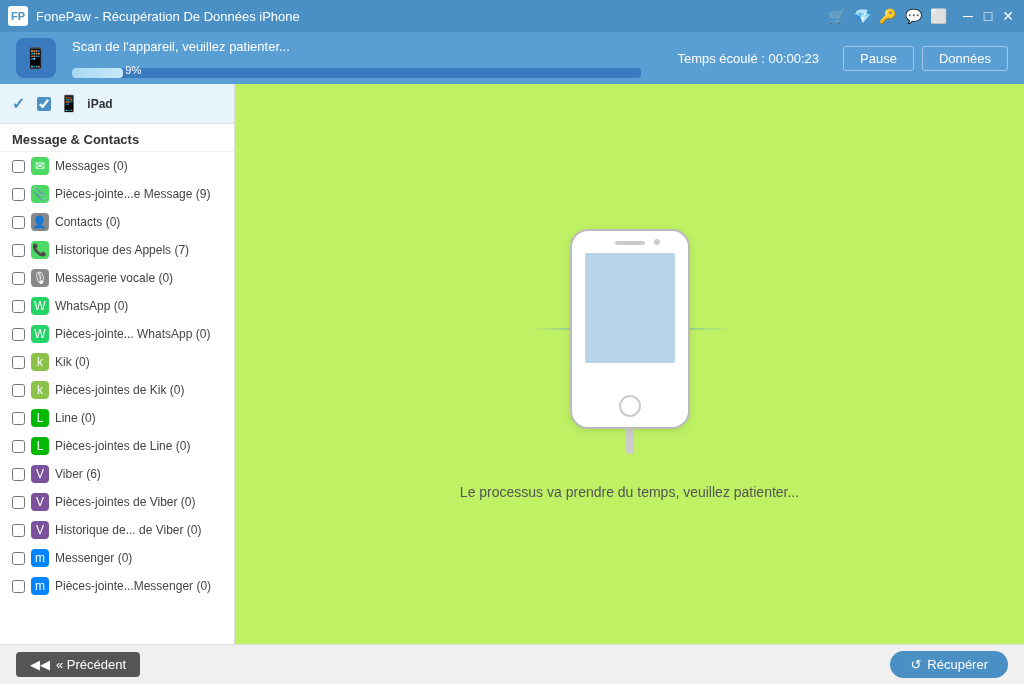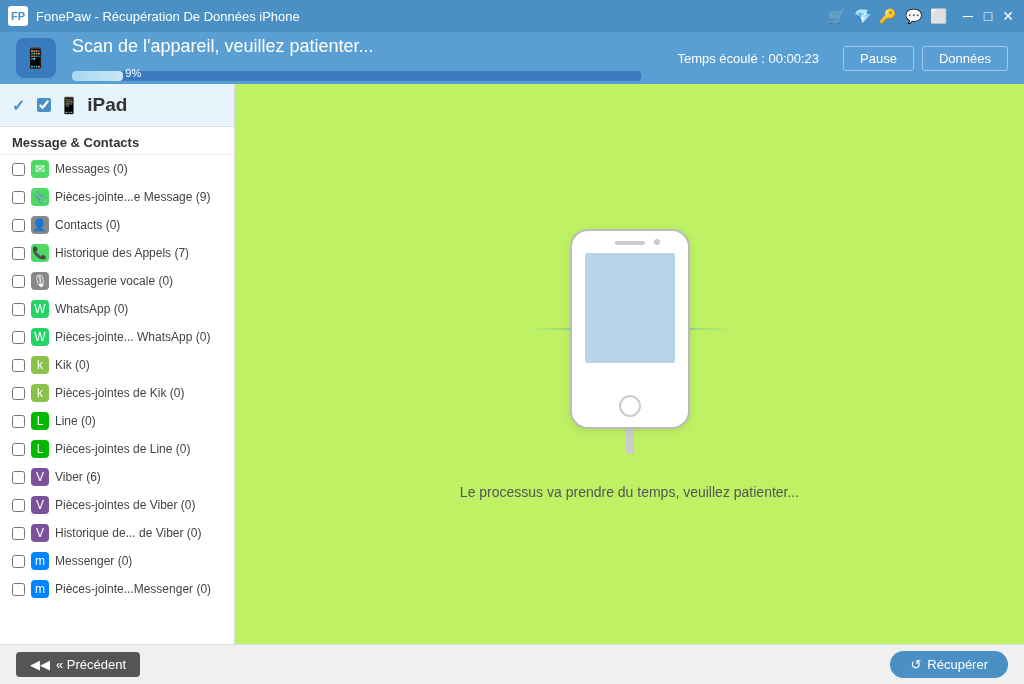--- a/index.html
+++ b/index.html
@@ -45,21 +45,21 @@
     }
     .progress-device-icon {
       width: 40px; height: 40px;
       background: #3a7abf;
       border-radius: 8px;
       display: flex; align-items: center; justify-content: center;
       color: white; font-size: 20px;
       flex-shrink: 0;
     }
     .progress-content { flex: 1; }
-    .progress-label { color: white; font-size: 18px; margin-bottom: 14px; }
+    .progress-label { color: white; font-size: 13px; margin-bottom: 14px; }
     .progress-track {
       background: #3a7abf;
       border-radius: 4px;
       height: 10px;
       position: relative;
       overflow: visible;
     }
     .progress-fill {
       background: linear-gradient(90deg, #a8d8f0, #c8e8f8);
       border-radius: 4px;
@@ -107,21 +107,21 @@
     .sidebar-device {
       display: flex;
       align-items: center;
       padding: 10px 12px;
       background: #e8f4fb;
       border-bottom: 1px solid #ddd;
       gap: 8px;
     }
     .device-checkbox { width: 14px; height: 14px; accent-color: #4a90c4; }
     .device-icon { font-size: 16px; color: #555; }
-    .device-name { font-size: 19px; font-weight: 600; color: #333; }
+    .device-name { font-size: 12px; font-weight: 600; color: #333; }
     .check-mark { color: #4a90c4; font-size: 16px; font-weight: bold; margin-right: 4px; }
 
     .sidebar-section-title {
       padding: 8px 12px 4px;
       font-size: 13px;
       font-weight: 600;
       color: #333;
       border-bottom: 1px solid #eee;
     }
 

